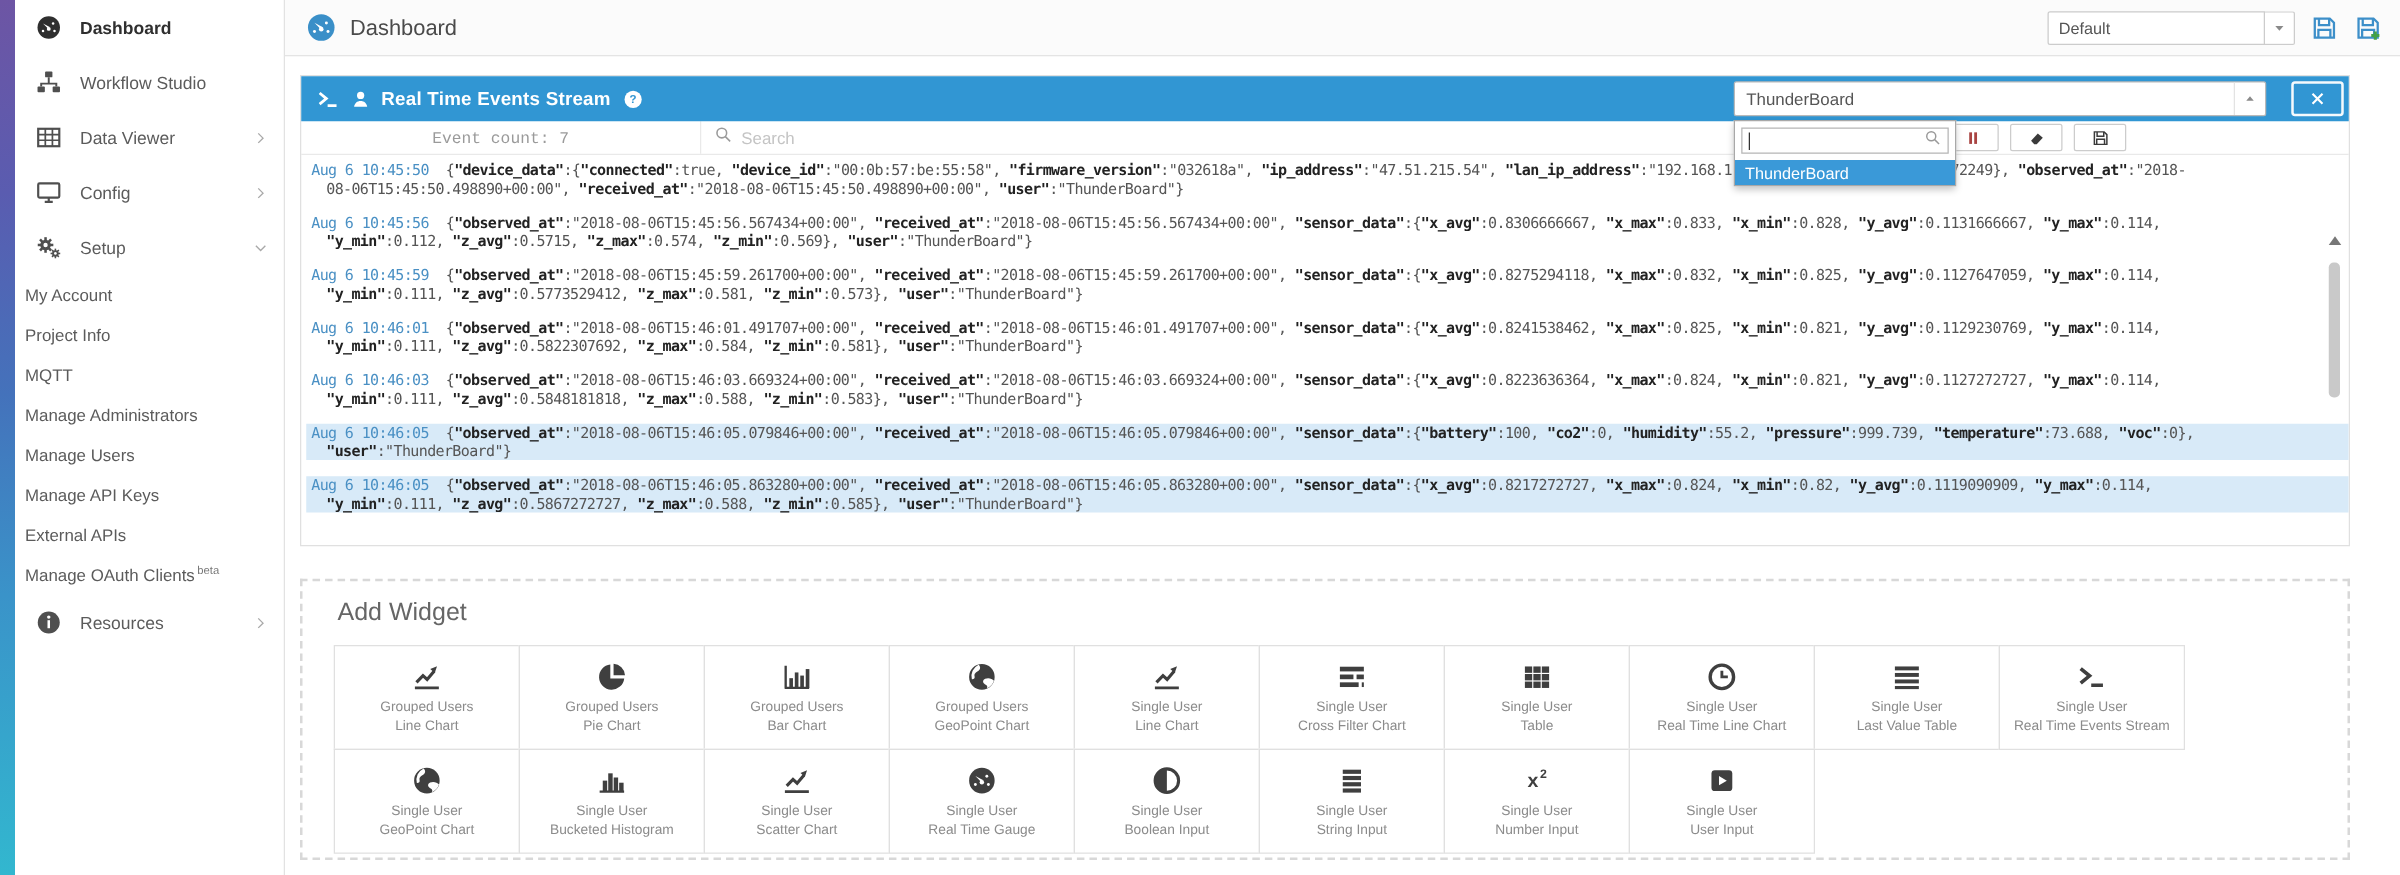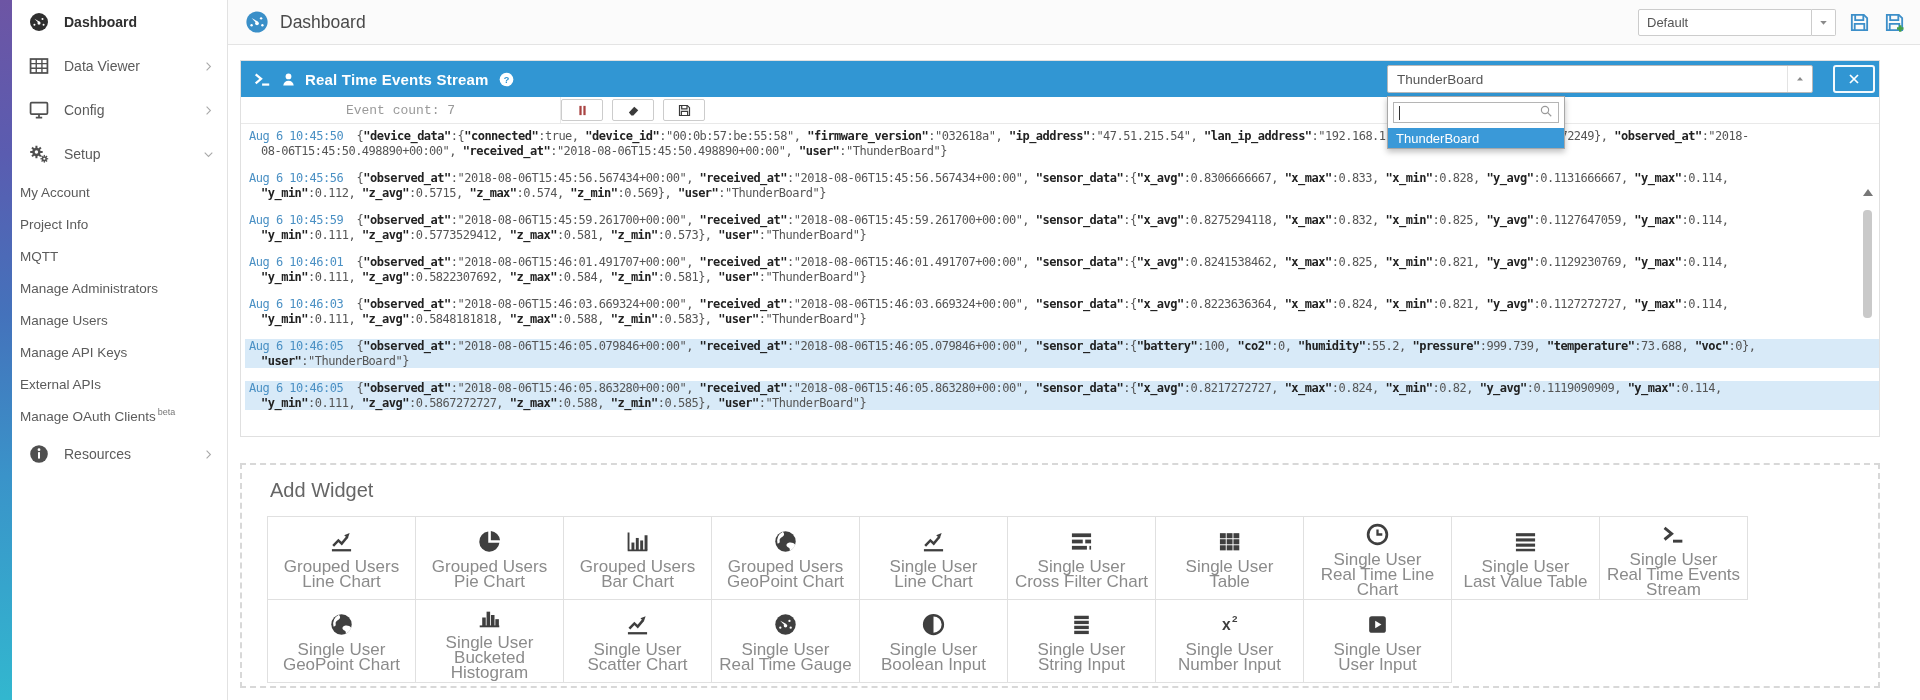--- a/index.html
+++ b/index.html
@@ -99,21 +99,21 @@
   
   .addw { position:absolute; left:240px; top:463px; width:1640px; height:225px;
     border:2px dashed #d8d8d8; background:#fff; padding:14px 0 0 26px; }
   .addw h2 { font-size:20px; color:#666; font-weight:400; margin:0 0 15px 2px; }
   .wgrid { display:flex; flex-wrap:wrap; width:1492px; }
   .wcell { width:149px; height:84px; border:1px solid #e0e0e0; margin:-1px 0 0 -1px;
     display:flex; flex-direction:column; align-items:center; justify-content:center;
     background:#fff; cursor:pointer; }
   .wicon { height:27px; display:flex; align-items:flex-end; justify-content:center;
     margin-bottom:5px; }
-  .wl { font-size:17px; color:#8b8b8b; line-height:15px; text-align:center; }
+  .wl { font-size:11px; color:#8b8b8b; line-height:15px; text-align:center; }
 </style>
 </head>
 <body>
 
 <div class="stage">
   <div class="strip"></div>
 
   <aside class="sidebar">
     <nav id="side-nav">
         <div class="sitem active">
@@ -121,20 +121,33 @@
             <svg width="22" height="22" viewBox="0 0 24 24">
               <circle cx="12" cy="12" r="9.8" fill="#2f2f2f"></circle>
               <path d="M11.3 12.9l-4.3-4.5 5.8 3.2z" fill="#fff"></path>
               <circle cx="12" cy="13.2" r="1.7" fill="#fff"></circle>
               <circle cx="7" cy="15" r="1.1" fill="#fff"></circle>
               <circle cx="17" cy="15" r="1.1" fill="#fff"></circle>
               <circle cx="15.8" cy="8.6" r="1.1" fill="#fff"></circle>
             </svg>
           </span>
           <span>Dashboard</span>
+        </div>
+        <div class="sitem">
+          <span class="sicon">
+            <svg width="22" height="22" viewBox="0 0 24 24">
+              <g fill="#4f4f4f">
+                <rect x="8.8" y="2.5" width="6.4" height="5" rx="0.8"></rect>
+                <rect x="2.2" y="15.5" width="6.4" height="5" rx="0.8"></rect>
+                <rect x="15.4" y="15.5" width="6.4" height="5" rx="0.8"></rect>
+              </g>
+              <path d="M12 7.5V13M5.4 15.5V13h13.2v2.5" stroke="#4f4f4f" stroke-width="1.7" fill="none"></path>
+            </svg>
+          </span>
+          <span>Workflow Studio</span>
         </div>
         <div class="sitem">
           <span class="sicon">
             <svg width="22" height="22" viewBox="0 0 24 24">
               <rect x="2.8" y="4.4" width="18.4" height="15.2" fill="none" stroke="#4f4f4f" stroke-width="1.9"></rect>
               <path d="M2.8 9.4h18.4M2.8 14.4h18.4M9 4.4v15.2M15.2 4.4v15.2" stroke="#4f4f4f" stroke-width="1.5"></path>
             </svg>
           </span>
           <span>Data Viewer</span>
           <span class="chev">
@@ -312,20 +325,27 @@
       </div>
       <button class="xbtn" id="x-btn">
           <svg width="16" height="16" viewBox="0 0 24 24">
             <path d="M6 6l12 12M18 6L6 18" stroke="#ffffff" stroke-width="2.6"></path>
           </svg>
         </button>
     </div>
 
     <div class="ptoolbar">
       <div class="pcount">Event count: 7</div>
+      <div class="psearch">
+        <span id="srch-icon"><svg width="15" height="15" viewBox="0 0 24 24">
+              <circle cx="10.3" cy="10.3" r="6.2" fill="none" stroke="#9a9a9a" stroke-width="2"></circle>
+              <path d="M14.9 14.9L21 21" stroke="#9a9a9a" stroke-width="2"></path>
+            </svg></span>
+        <input class="search" type="text" placeholder="Search" style="">
+      </div>
       <div class="pbtns">
         <button class="tbtn" id="btn-pause">
             <svg width="15" height="15" viewBox="0 0 24 24">
               <rect x="7" y="4.6" width="3.6" height="14.8" fill="#a94442"></rect>
               <rect x="13.4" y="4.6" width="3.6" height="14.8" fill="#a94442"></rect>
             </svg>
           </button>
         <button class="tbtn" id="btn-clear">
             <svg width="15" height="15" viewBox="0 0 24 24">
               <path d="M4.6 15.2L13.2 6l6.4 5.6-7.8 8.2H8.6z" fill="#3a3a3a"></path>

